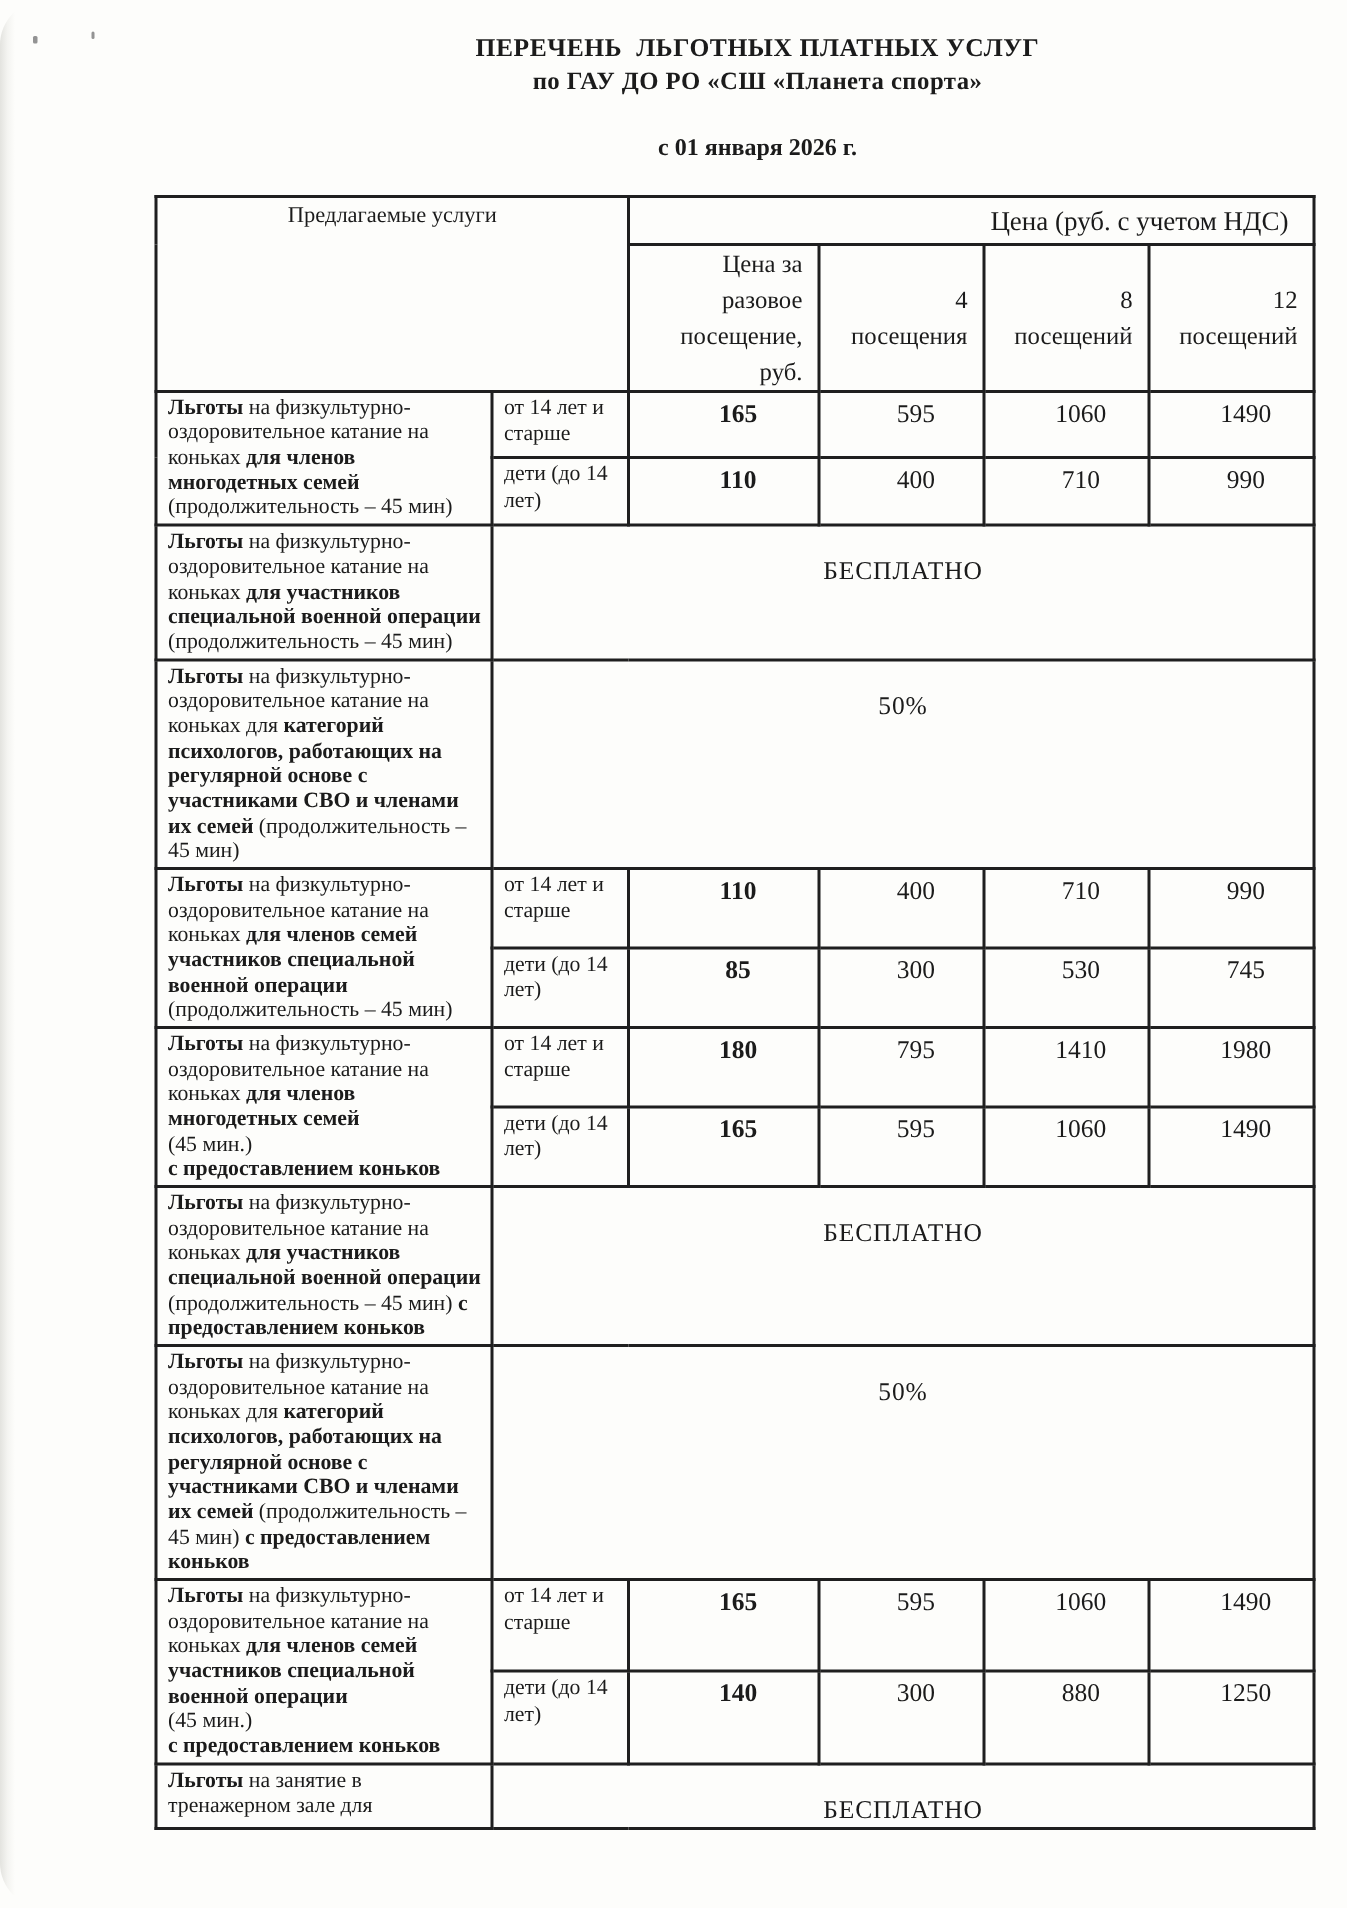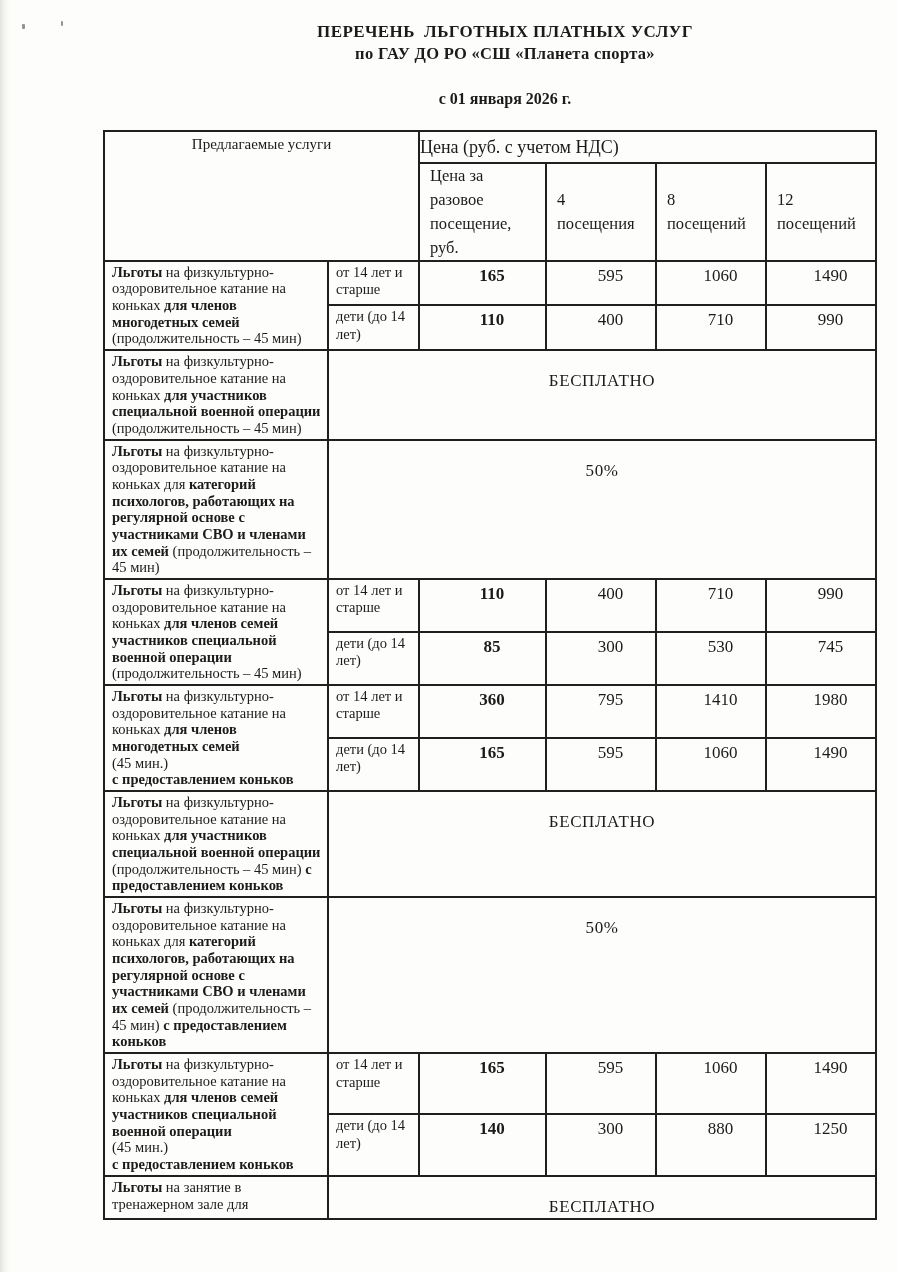--- a/index.html
+++ b/index.html
@@ -6,20 +6,21 @@
   body{
     width:898px;height:1272px;
     background:#fdfdfb;
     font-family:"Liberation Serif","DejaVu Serif",serif;
     color:#1b1b1b;
     overflow:hidden;
   }
   .page{
     position:relative;width:898px;height:1272px;overflow:hidden;
     background:linear-gradient(90deg,#e3e3df 0px,#f4f4f1 5px,#fdfdfb 10px);
+    border-radius:30px;
   }
   .speck{position:absolute;background:#5a5a5a;opacity:.65;border-radius:1px;}
   .speck1{left:22px;top:24px;width:3px;height:5px;}
   .speck2{left:61px;top:21px;width:2px;height:5px;}
   .titles{
     position:absolute;left:0;top:0;width:898px;
     box-sizing:border-box;padding-left:112px;
     text-align:center;
   }
   .titles h1{
@@ -37,24 +38,24 @@
     border:2px solid #1f1f1f;
     vertical-align:top;
     font-weight:normal;
     box-sizing:border-box;
     margin-left:42px;
   }
   th.svc-h{
     font-size:15px;text-align:center;padding:4px 6px 0;
   }
   th.price-h{
-    font-size:18px;text-align:left;height:32px;vertical-align:middle;padding:0 0;
+    font-size:18px;text-align:right;height:32px;vertical-align:middle;padding:0 16px;
   }
   th.sub-h{
-    font-size:16.5px;text-align:left;height:81px;vertical-align:middle;
+    font-size:16.5px;text-align:right;height:81px;vertical-align:middle;
     white-space:pre-line;line-height:1.45;padding:0 10px;
   }
   td.svc{
     font-size:14.5px;line-height:1.15;padding:2px 4px 2px 7px;
     white-space:pre-line;
   }
   td.svc .b{font-weight:bold;}
   td.age{
     font-size:14.5px;line-height:1.2;padding:2px 3px 6px 7px;
   }
@@ -141,21 +142,21 @@
           <td class="price b">85</td>
           <td class="price">300</td>
           <td class="price">530</td>
           <td class="price">745</td>
         </tr>
         <tr>
           <td class="svc" rowspan="2"><span class="b">Льготы</span><span> на физкультурно-оздоровительное катание на коньках </span><span class="b">для членов многодетных семей</span><span>
 (45 мин.)
 </span><span class="b">с предоставлением коньков</span></td>
           <td class="age">от 14 лет и старше</td>
-          <td class="price b">360</td>
+          <td class="price b">180</td>
           <td class="price">795</td>
           <td class="price">1410</td>
           <td class="price">1980</td>
         </tr>
         <tr>
           <td class="age">дети (до 14 лет)</td>
           <td class="price b">165</td>
           <td class="price">595</td>
           <td class="price">1060</td>
           <td class="price">1490</td>

